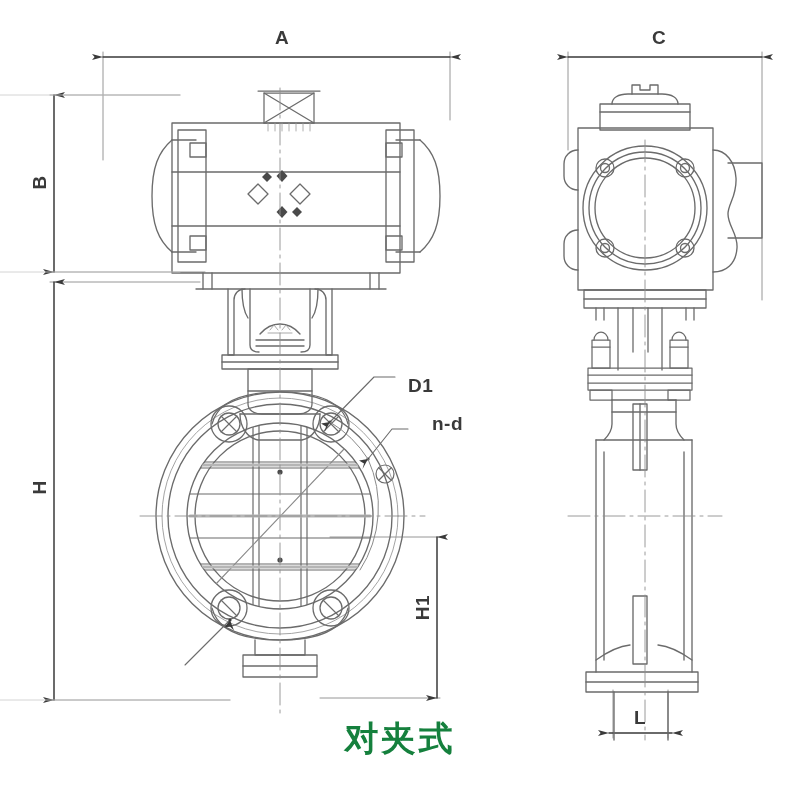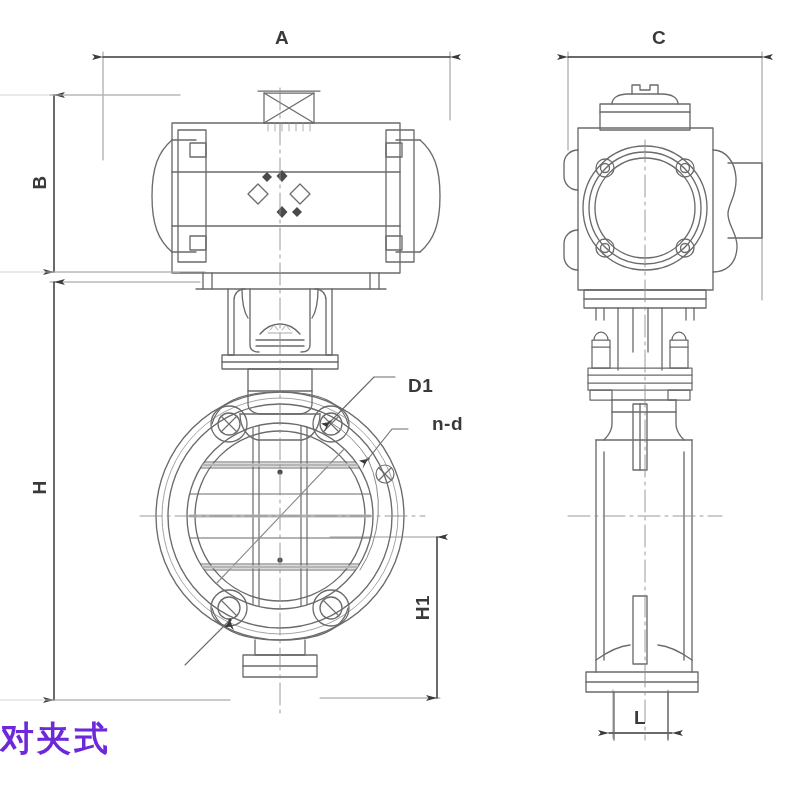--- a/index.html
+++ b/index.html
@@ -34,25 +34,25 @@
   }
   .rot90 {
     transform: rotate(-90deg);
     transform-origin: center center;
   }
   #caption {
     position: absolute;
     left: 0;
     top: 716px;
     width: 800px;
-    text-align: left;
+    text-align: center;
     font-family: Liberation Sans, sans-serif;
     font-size: 34px;
     font-weight: bold;
-    color: #6d28d9;
+    color: #15803d;
     letter-spacing: 3px;
   }
 </style>
 </head>
 <body>
 
 <div id="sheet">
 
   <svg id="drawing-svg" viewBox="0 0 800 800">
     <defs>

